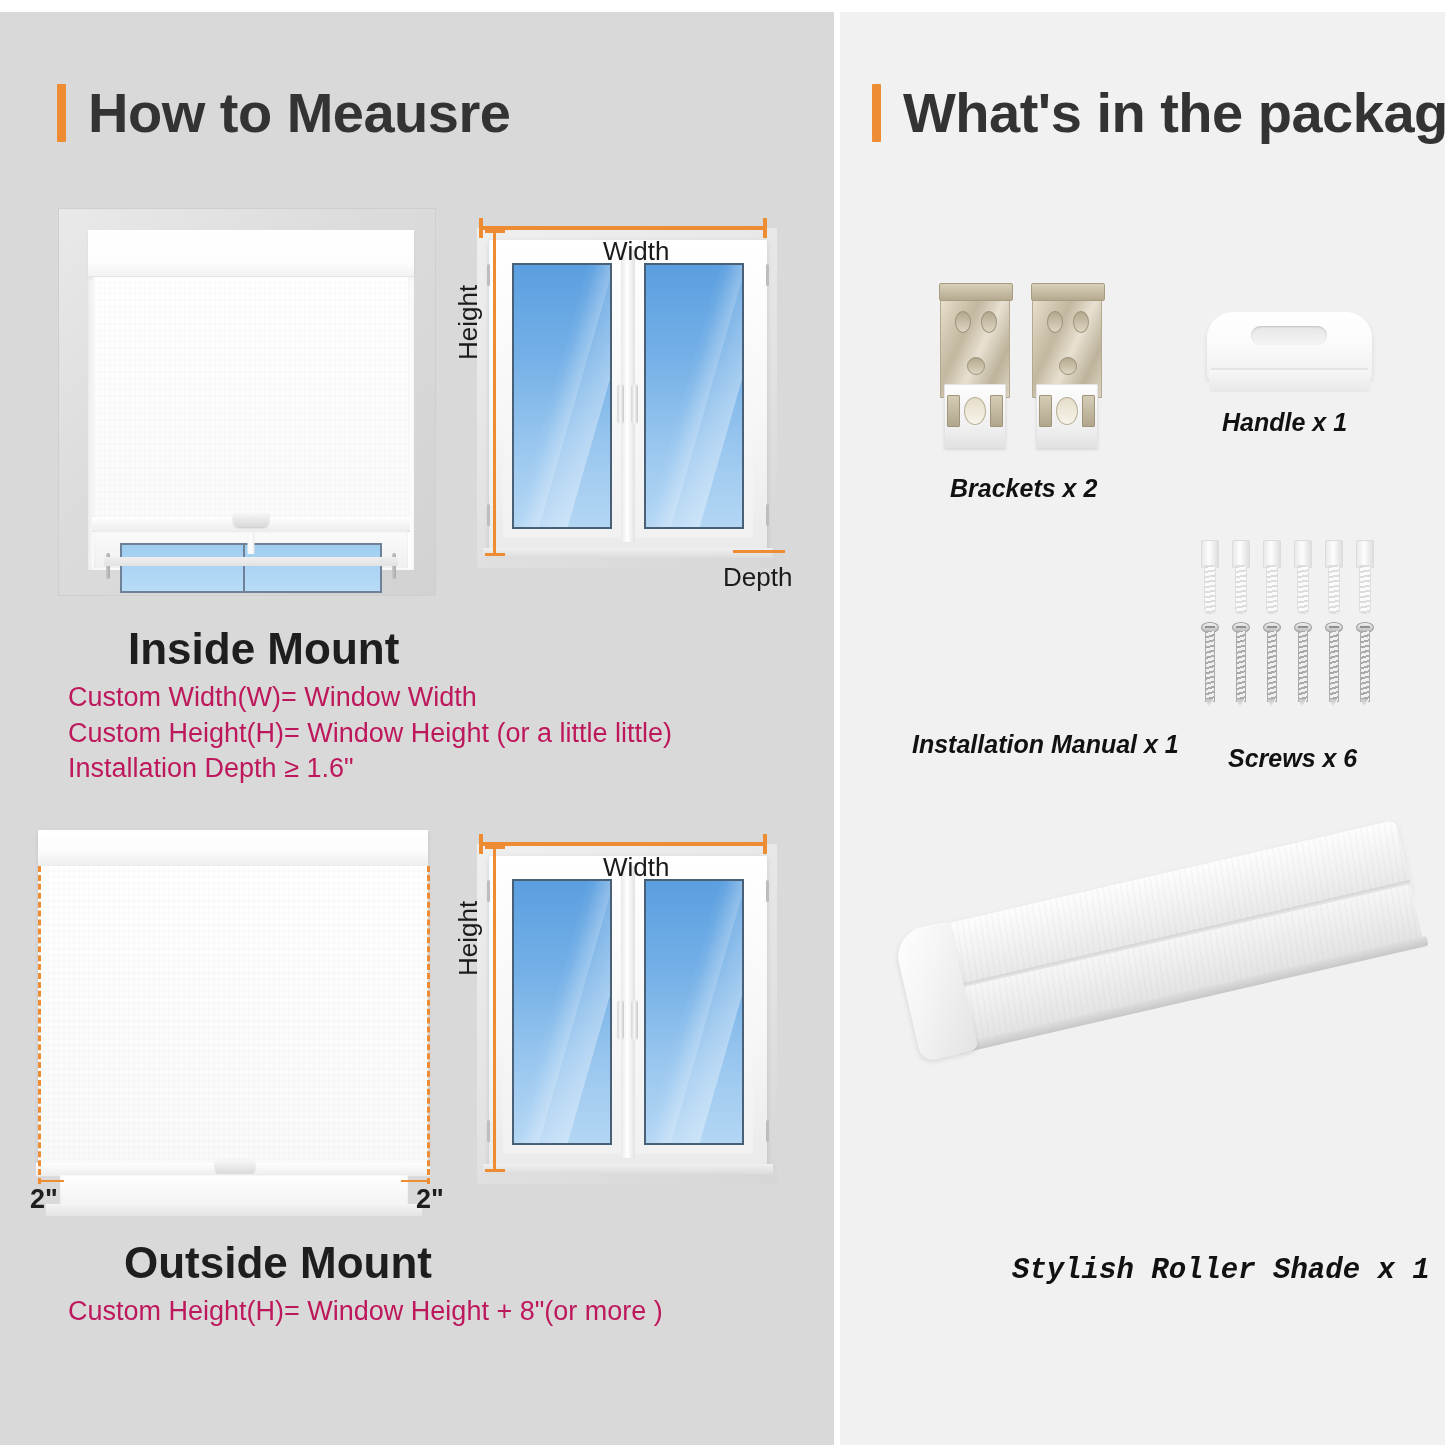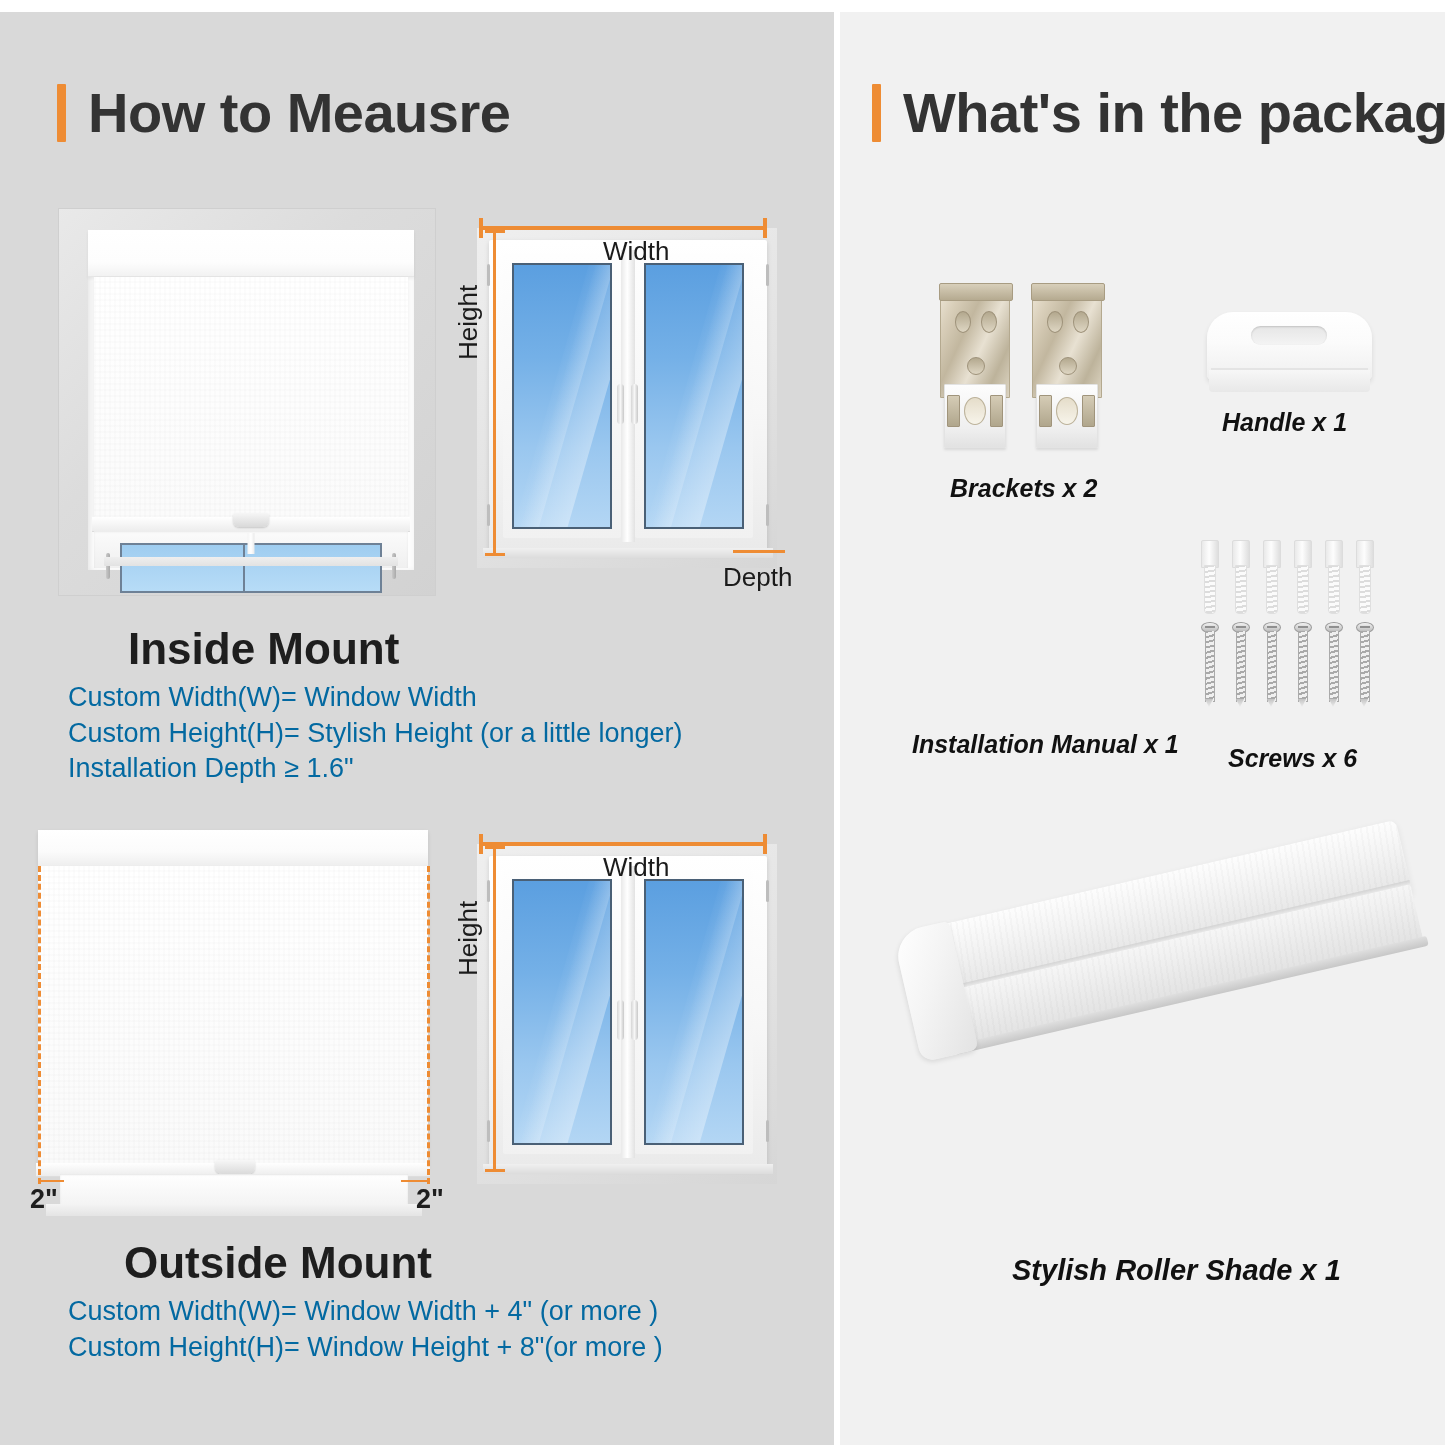--- a/index.html
+++ b/index.html
@@ -230,21 +230,21 @@
   .lbl-width{left:148px;top:26px;}
   .lbl-height{left:-2px;top:150px;transform:rotate(-90deg);transform-origin:left top;}
   .lbl-depth{left:268px;top:352px;}
 
   
   .caption{
     position:absolute;font-size:44px;font-weight:bold;color:#1e1e1e;
   }
   #cap-inside{left:128px;top:612px;}
   #cap-outside{left:124px;top:1226px;}
-  .spec-list{position:absolute;font-size:27px;color:#0369a1;line-height:1.32;}
+  .spec-list{position:absolute;font-size:27px;color:#be185d;line-height:1.32;}
   #spec-inside{left:68px;top:668px;}
   #spec-outside{left:68px;top:1282px;}
   .spec-list div{white-space:nowrap;}
 
   
   .pkg-item{position:absolute;}
   .pkg-label{
     position:absolute;font-size:25px;font-weight:bold;font-style:italic;
     color:#111111;white-space:nowrap;
   }
@@ -421,21 +421,21 @@
     position:absolute;left:-6px;top:28px;width:58px;height:132px;
     background:linear-gradient(120deg,#ffffff 0%,#f4f4f4 45%,#e3e3e3 100%);
     border-radius:30px 6px 8px 14px;
     box-shadow:-1px 2px 5px rgba(0,0,0,.10);
   }
   .tube-rail{
     position:absolute;left:28px;top:150px;width:486px;height:10px;
     background:linear-gradient(180deg,#dfdfdf,#c7c7c7);
     border-radius:3px;
   }
-  #lbl-shade{left:1012px;top:1242px;font-size:29px;}
+  #lbl-shade{left:1012px;top:1242px;font-size:29px;font-family:Liberation Mono, monospace;}
 </style>
 </head>
 <body>
 
 <div class="page">
 
   <div class="panel-left"></div>
   <div class="panel-divider"></div>
   <div class="panel-right"></div>
 
@@ -504,21 +504,21 @@
       <div class="lbl lbl-width">Width</div>
       <div class="lbl lbl-height">Height</div>
       <div class="lbl lbl-depth">Depth</div>
     </div>
   </div>
 
   <div class="caption" id="cap-inside">Inside Mount</div>
 
   <div class="spec-list" id="spec-inside">
     <div>Custom Width(W)= Window Width</div>
-    <div>Custom Height(H)= Stylish Height (or a little longer)</div>
+    <div>Custom Height(H)= Window Height (or a little little)</div>
     <div>Installation Depth ≥ 1.6"</div>
   </div>
 
   <div class="illus-row" id="row-outside">
 
     <div class="om-wrap">
       <div class="om-headrail"></div>
       <div class="om-fabric"></div>
       <div class="om-rail"></div>
       <div class="om-tab"></div>
@@ -565,21 +565,20 @@
       <div class="om-line m-left-capB"></div>
 
       <div class="lbl lbl-width">Width</div>
       <div class="lbl lbl-height">Height</div>
     </div>
   </div>
 
   <div class="caption" id="cap-outside">Outside Mount</div>
 
   <div class="spec-list" id="spec-outside">
-    <div>Custom Width(W)= Window Width + 4" (or more )</div>
     <div>Custom Height(H)= Window Height + 8"(or more )</div>
   </div>
 
   <div class="pkg-item" id="brackets-art">
     <div class="bracket b1">
       <div class="br-metal">
         <div class="br-top"></div>
         <div class="br-slot" style="left:14px;top:26px;width:14px;height:20px;"></div>
         <div class="br-slot" style="left:40px;top:26px;width:14px;height:20px;"></div>
         <div class="br-slot" style="left:26px;top:72px;width:16px;height:16px;"></div>

